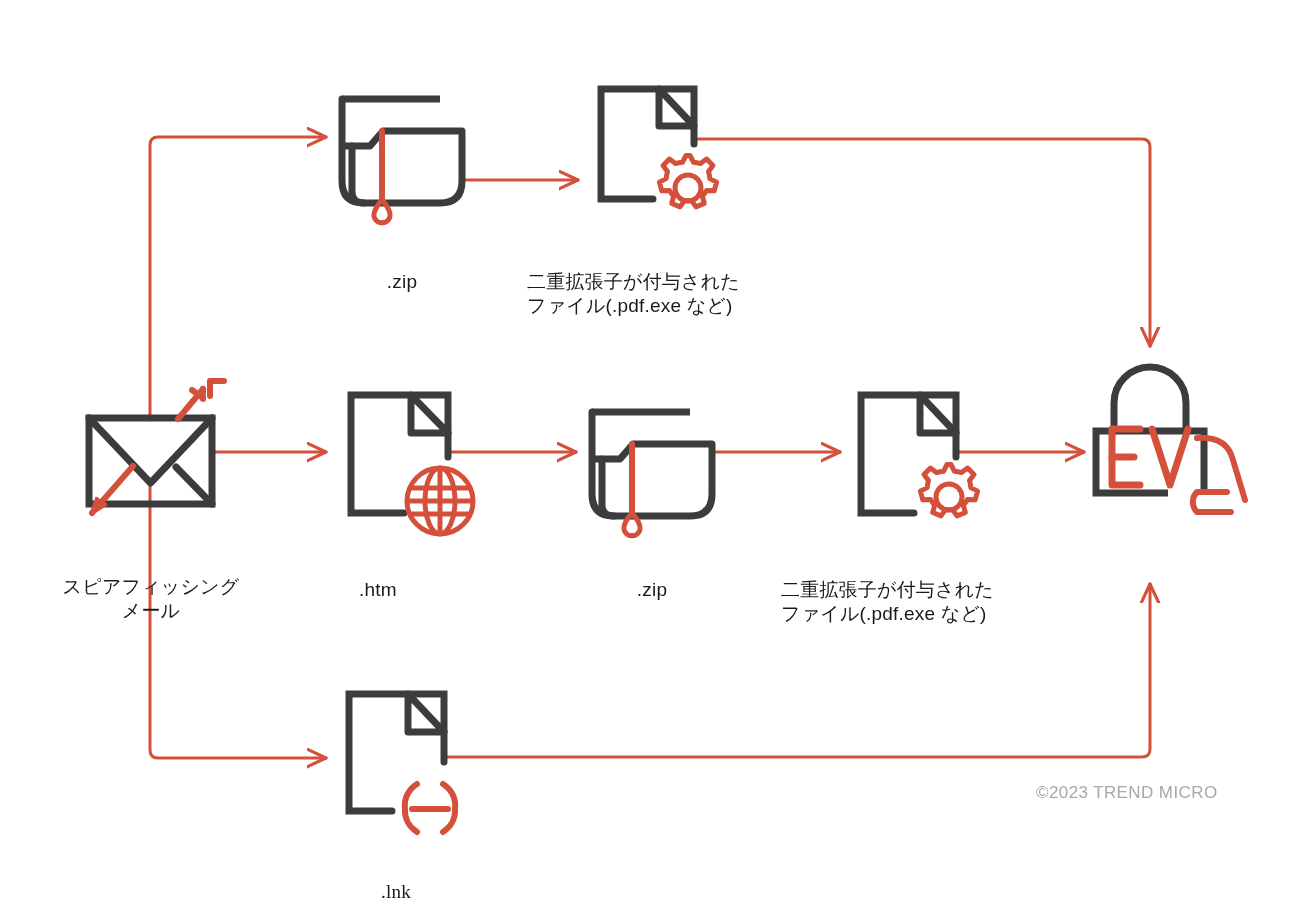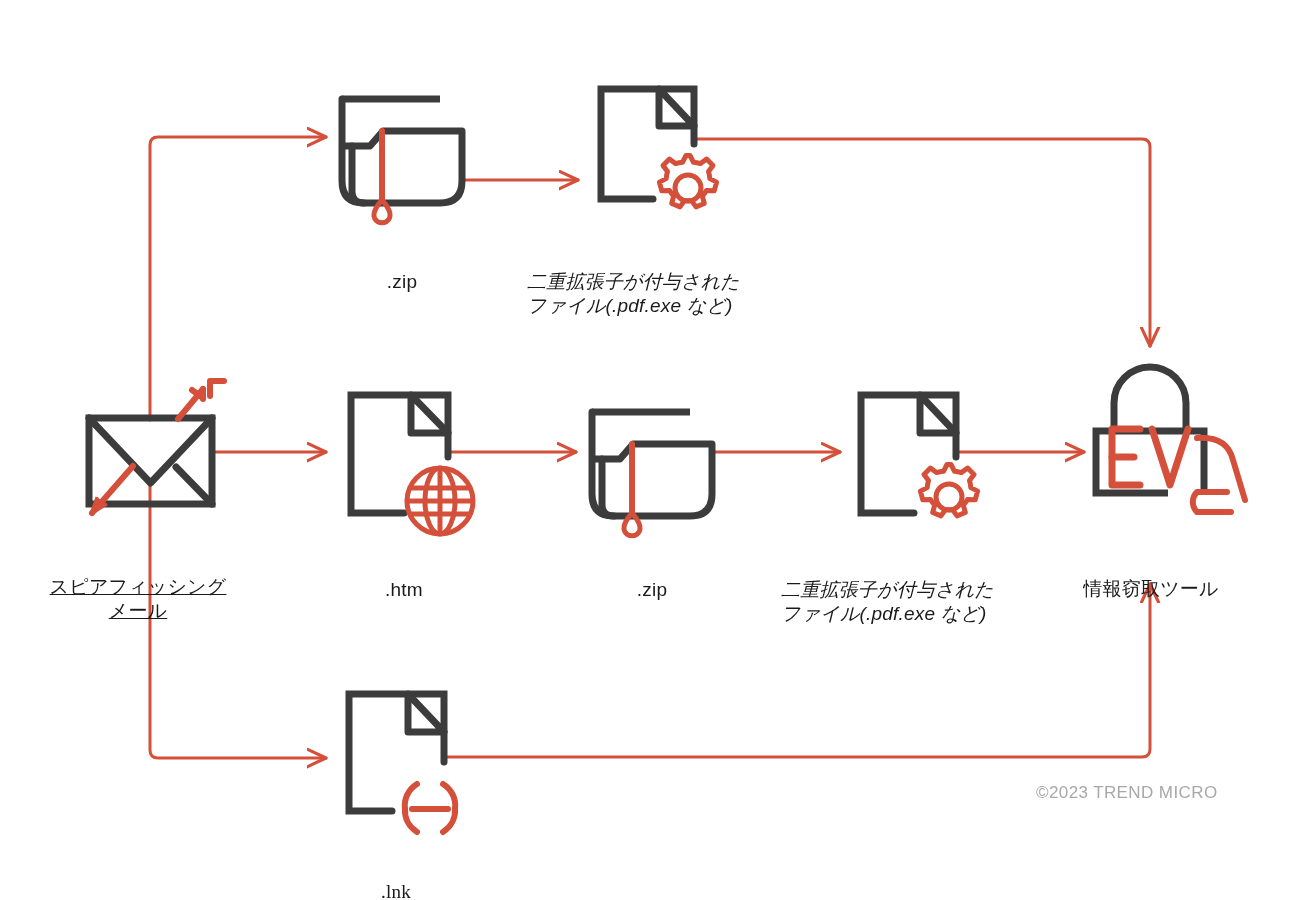--- a/index.html
+++ b/index.html
@@ -32,21 +32,20 @@
     line-height: 1.28;
     white-space: pre-line;
     letter-spacing: 0.2px;
     margin-top: 40px;
   }
   .label-center {
     transform: translateX(-50%);
   }
   .label-left {
     text-align: left;
-    font-style: italic;
   }
   #copyright {
     position: absolute;
     left: 1036px;
     top: 783px;
     color: #a8a8a8;
     font-size: 17px;
     letter-spacing: 0.4px;
   }
 </style>
@@ -181,34 +180,33 @@
 
       <g stroke="#D5503B" stroke-width="7" fill="none" stroke-linecap="round" stroke-linejoin="round">
         <path d="M 1140 429 L 1112 429 L 1112 485 L 1140 485"></path>
         <path d="M 1112 457 L 1134 457"></path>
         <path d="M 1152 429 L 1170 485 L 1188 429"></path>
       </g>
     </g>
 
   </svg>
 
-  <div class="node-label label-center" style="left:138px; top:535px; width:240px;text-decoration:underline;">スピアフィッシング
+  <div class="node-label label-center" style="left:151px; top:535px; width:240px;">スピアフィッシング
 メール</div>
 
   <div class="node-label label-center" style="left:402px; top:230px; width:140px;">.zip</div>
 
   <div class="node-label label-left" style="left:527px; top:230px; width:320px;">二重拡張子が付与された
 ファイル(.pdf.exe など)</div>
 
-  <div class="node-label label-center" style="left:404px; top:538px; width:140px;">.htm</div>
+  <div class="node-label label-center" style="left:378px; top:538px; width:140px;">.htm</div>
 
   <div class="node-label label-center" style="left:652px; top:538px; width:140px;">.zip</div>
 
   <div class="node-label label-left" style="left:781px; top:538px; width:320px;">二重拡張子が付与された
 ファイル(.pdf.exe など)</div>
 
   <div class="node-label label-center" style="left:396px; top:840px; width:140px;font-family:Liberation Serif, serif;">.lnk</div>
 
-  <div class="node-label label-center" style="left:1151px; top:537px; width:240px;">情報窃取ツール</div>
 
   <div id="copyright">©2023 TREND MICRO</div>
 
 </div>
 
 </body></html>

